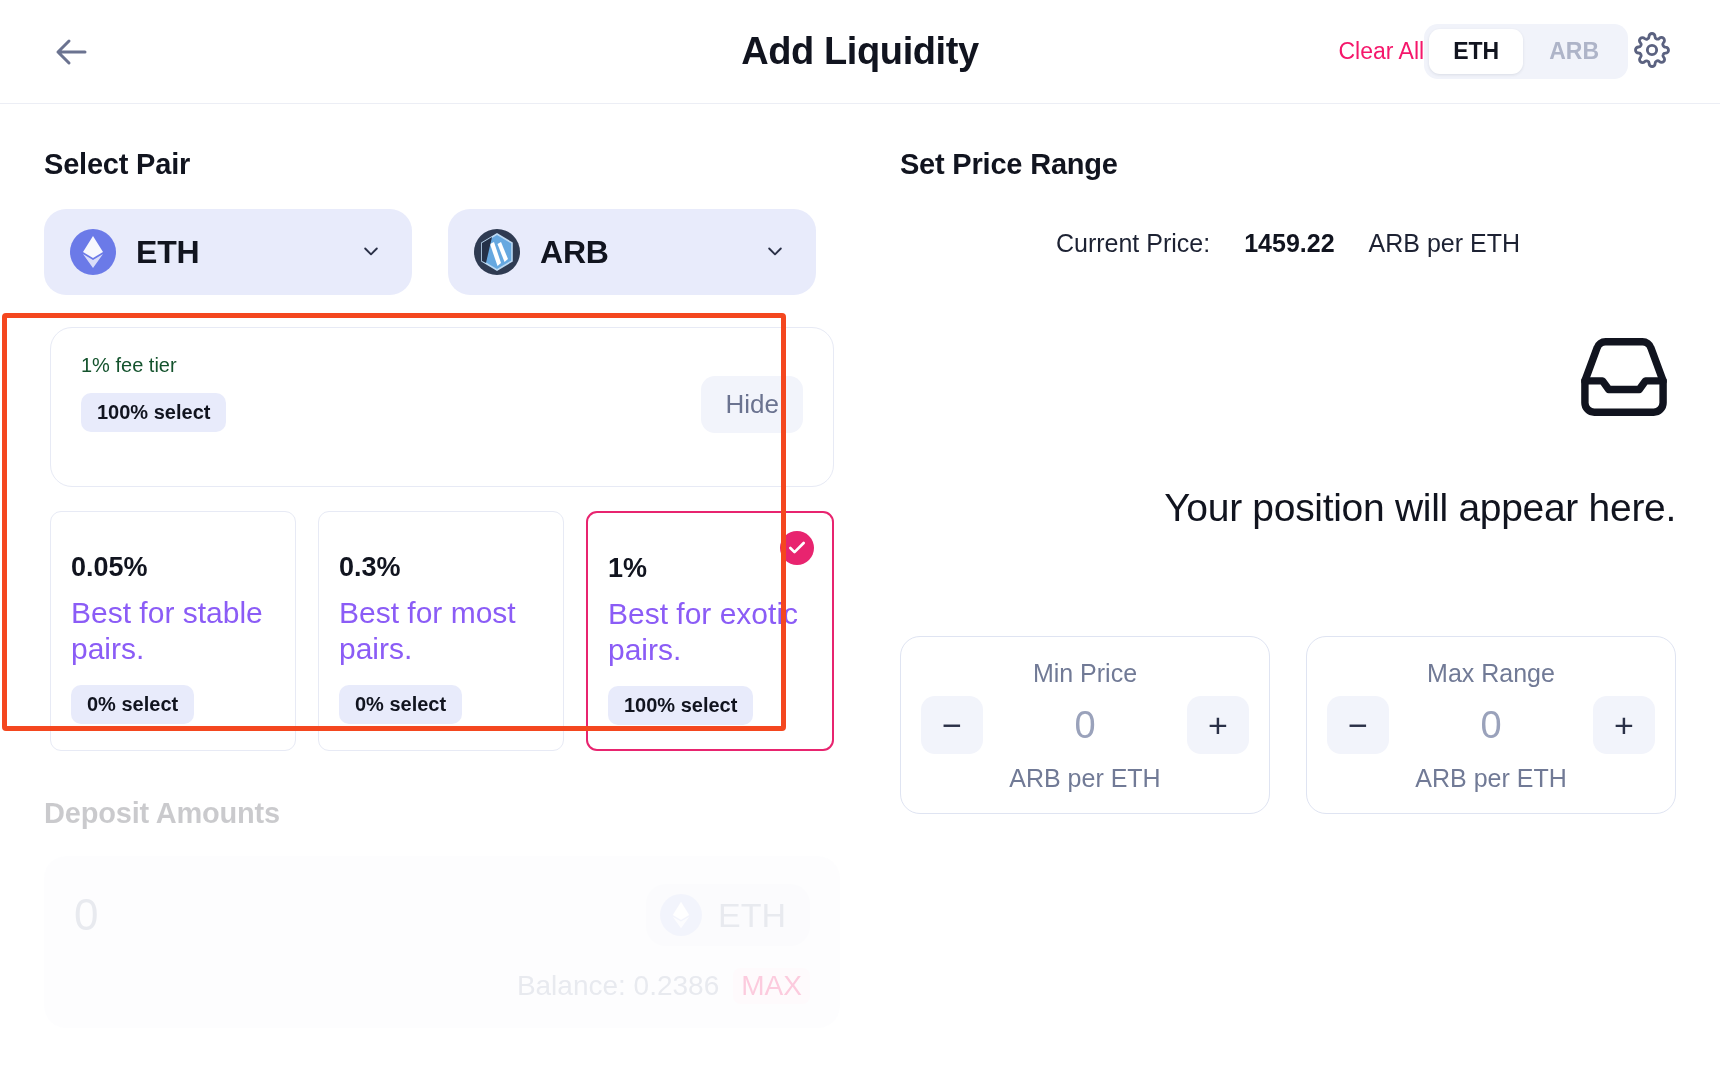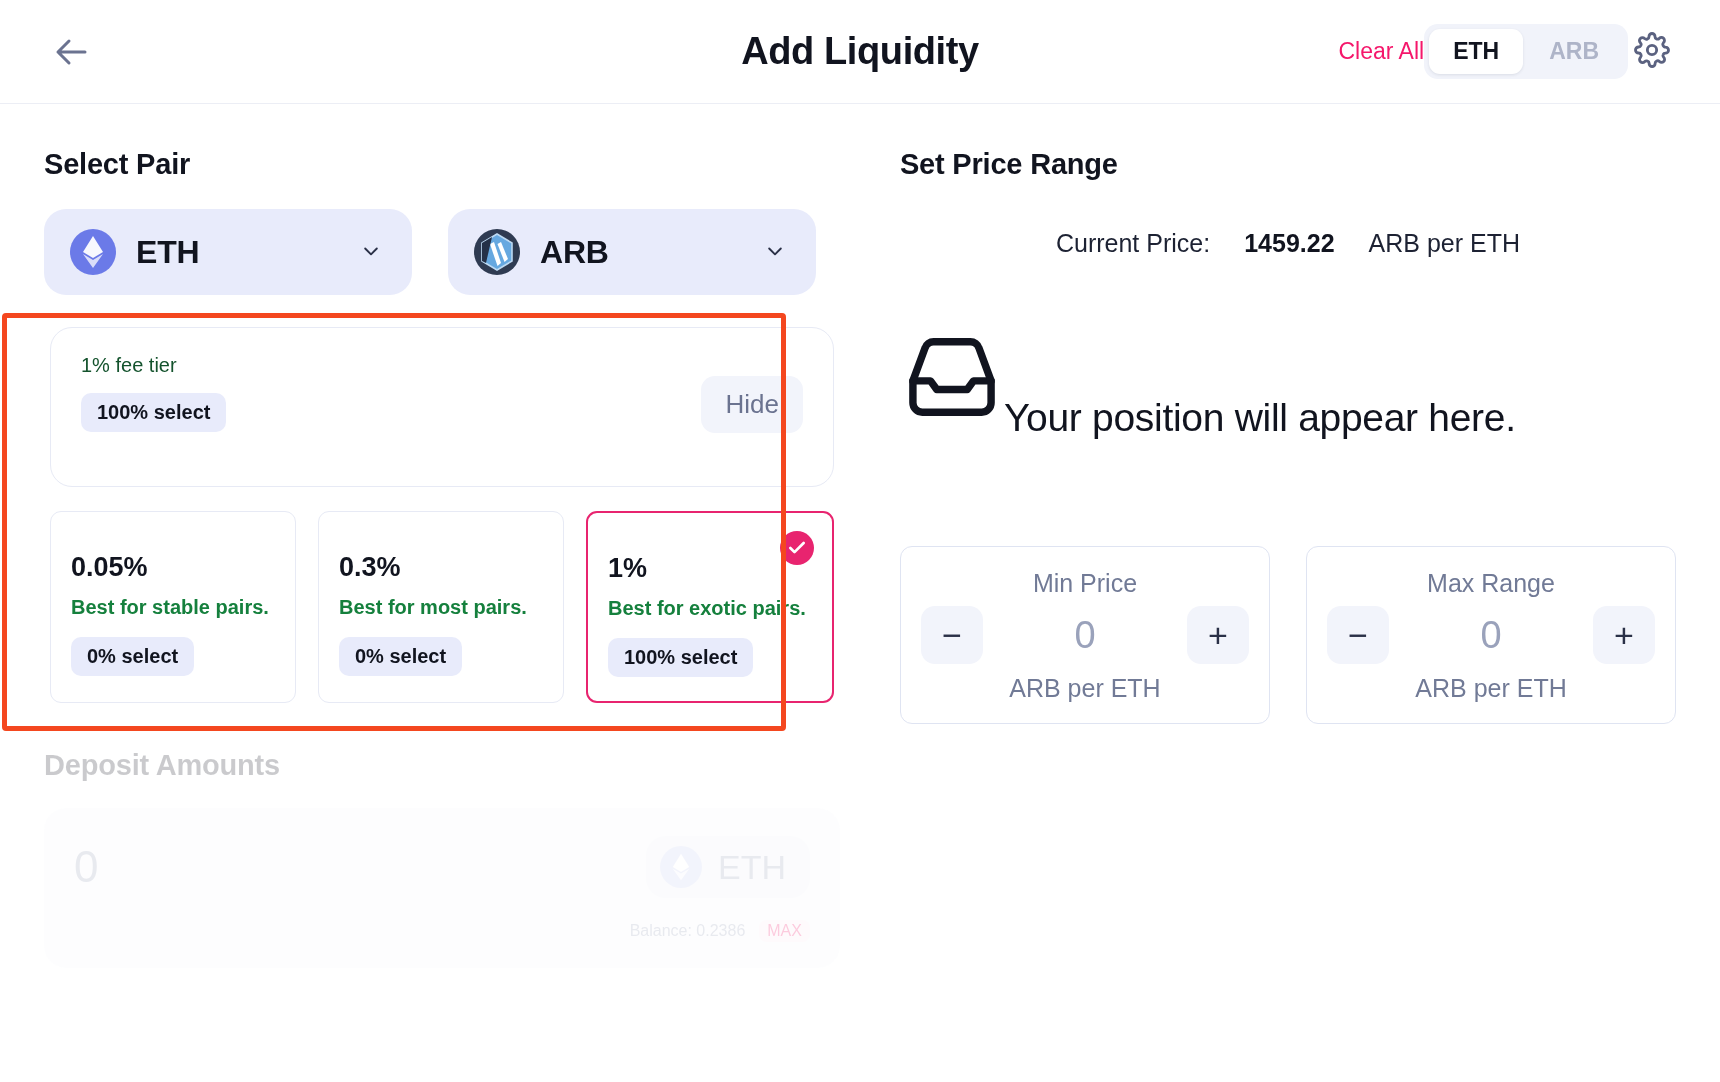--- a/index.html
+++ b/index.html
@@ -199,24 +199,24 @@
   .fee-card.selected {
     border: 2px solid #e8246f;
   }
   .fee-card-pct {
     font-size: 27px;
     font-weight: 700;
     color: #11141f;
   }
   .fee-card-desc {
     margin-top: 12px;
-    font-size: 20px;
+    font-size: 30px;
     line-height: 1.2;
-    color: #15803d;
-    font-weight: 700;
+    color: #8b5cf6;
+    font-weight: 400;
   }
   .fee-card .pill { margin-top: 18px; }
   .check-badge {
     position: absolute;
     top: 18px; right: 18px;
     width: 34px; height: 34px;
     border-radius: 50%;
     background: #e8246f;
     display: flex; align-items: center; justify-content: center;
   }
@@ -255,21 +255,21 @@
   }
   .deposit-token .token-logo { width: 42px; height: 42px; background: #c9d0f2; }
   .deposit-token-name {
     font-size: 34px;
     font-weight: 500;
     color: #9aa2bb;
   }
   .deposit-balance {
     margin-top: 22px;
     margin-left: auto;
-    font-size: 16px;
+    font-size: 28px;
     color: #9aa2bb;
     display: flex;
     align-items: center;
     gap: 14px;
   }
   .max-chip {
     color: #f5176b;
     background: #fdeaf2;
     padding: 2px 8px;
     border-radius: 8px;
@@ -286,40 +286,40 @@
     justify-content: center;
     gap: 34px;
   }
   .cp-label { color: #1d2233; }
   .cp-value { font-weight: 600; }
   .cp-unit  { color: #1d2233; }
 
   .empty-state {
     margin-top: 76px;
     display: flex;
-    flex-direction: row;
-    align-items: flex-start;
+    flex-direction: column;
+    align-items: flex-end;
   }
   .empty-text {
     margin-top: 62px;
     font-size: 39px;
     font-weight: 500;
     color: #11141f;
     letter-spacing: -0.3px;
   }
 
   .range-row {
     margin-top: 106px;
     display: flex;
     gap: 36px;
   }
   .range-card {
     flex: 1;
     border: 1px solid #dfe4f2;
-    border-radius: 12px;
+    border-radius: 20px;
     padding: 22px 20px 20px 20px;
     text-align: center;
   }
   .range-label {
     font-size: 25px;
     color: #717a96;
     font-weight: 400;
   }
   .range-mid {
     display: flex;

